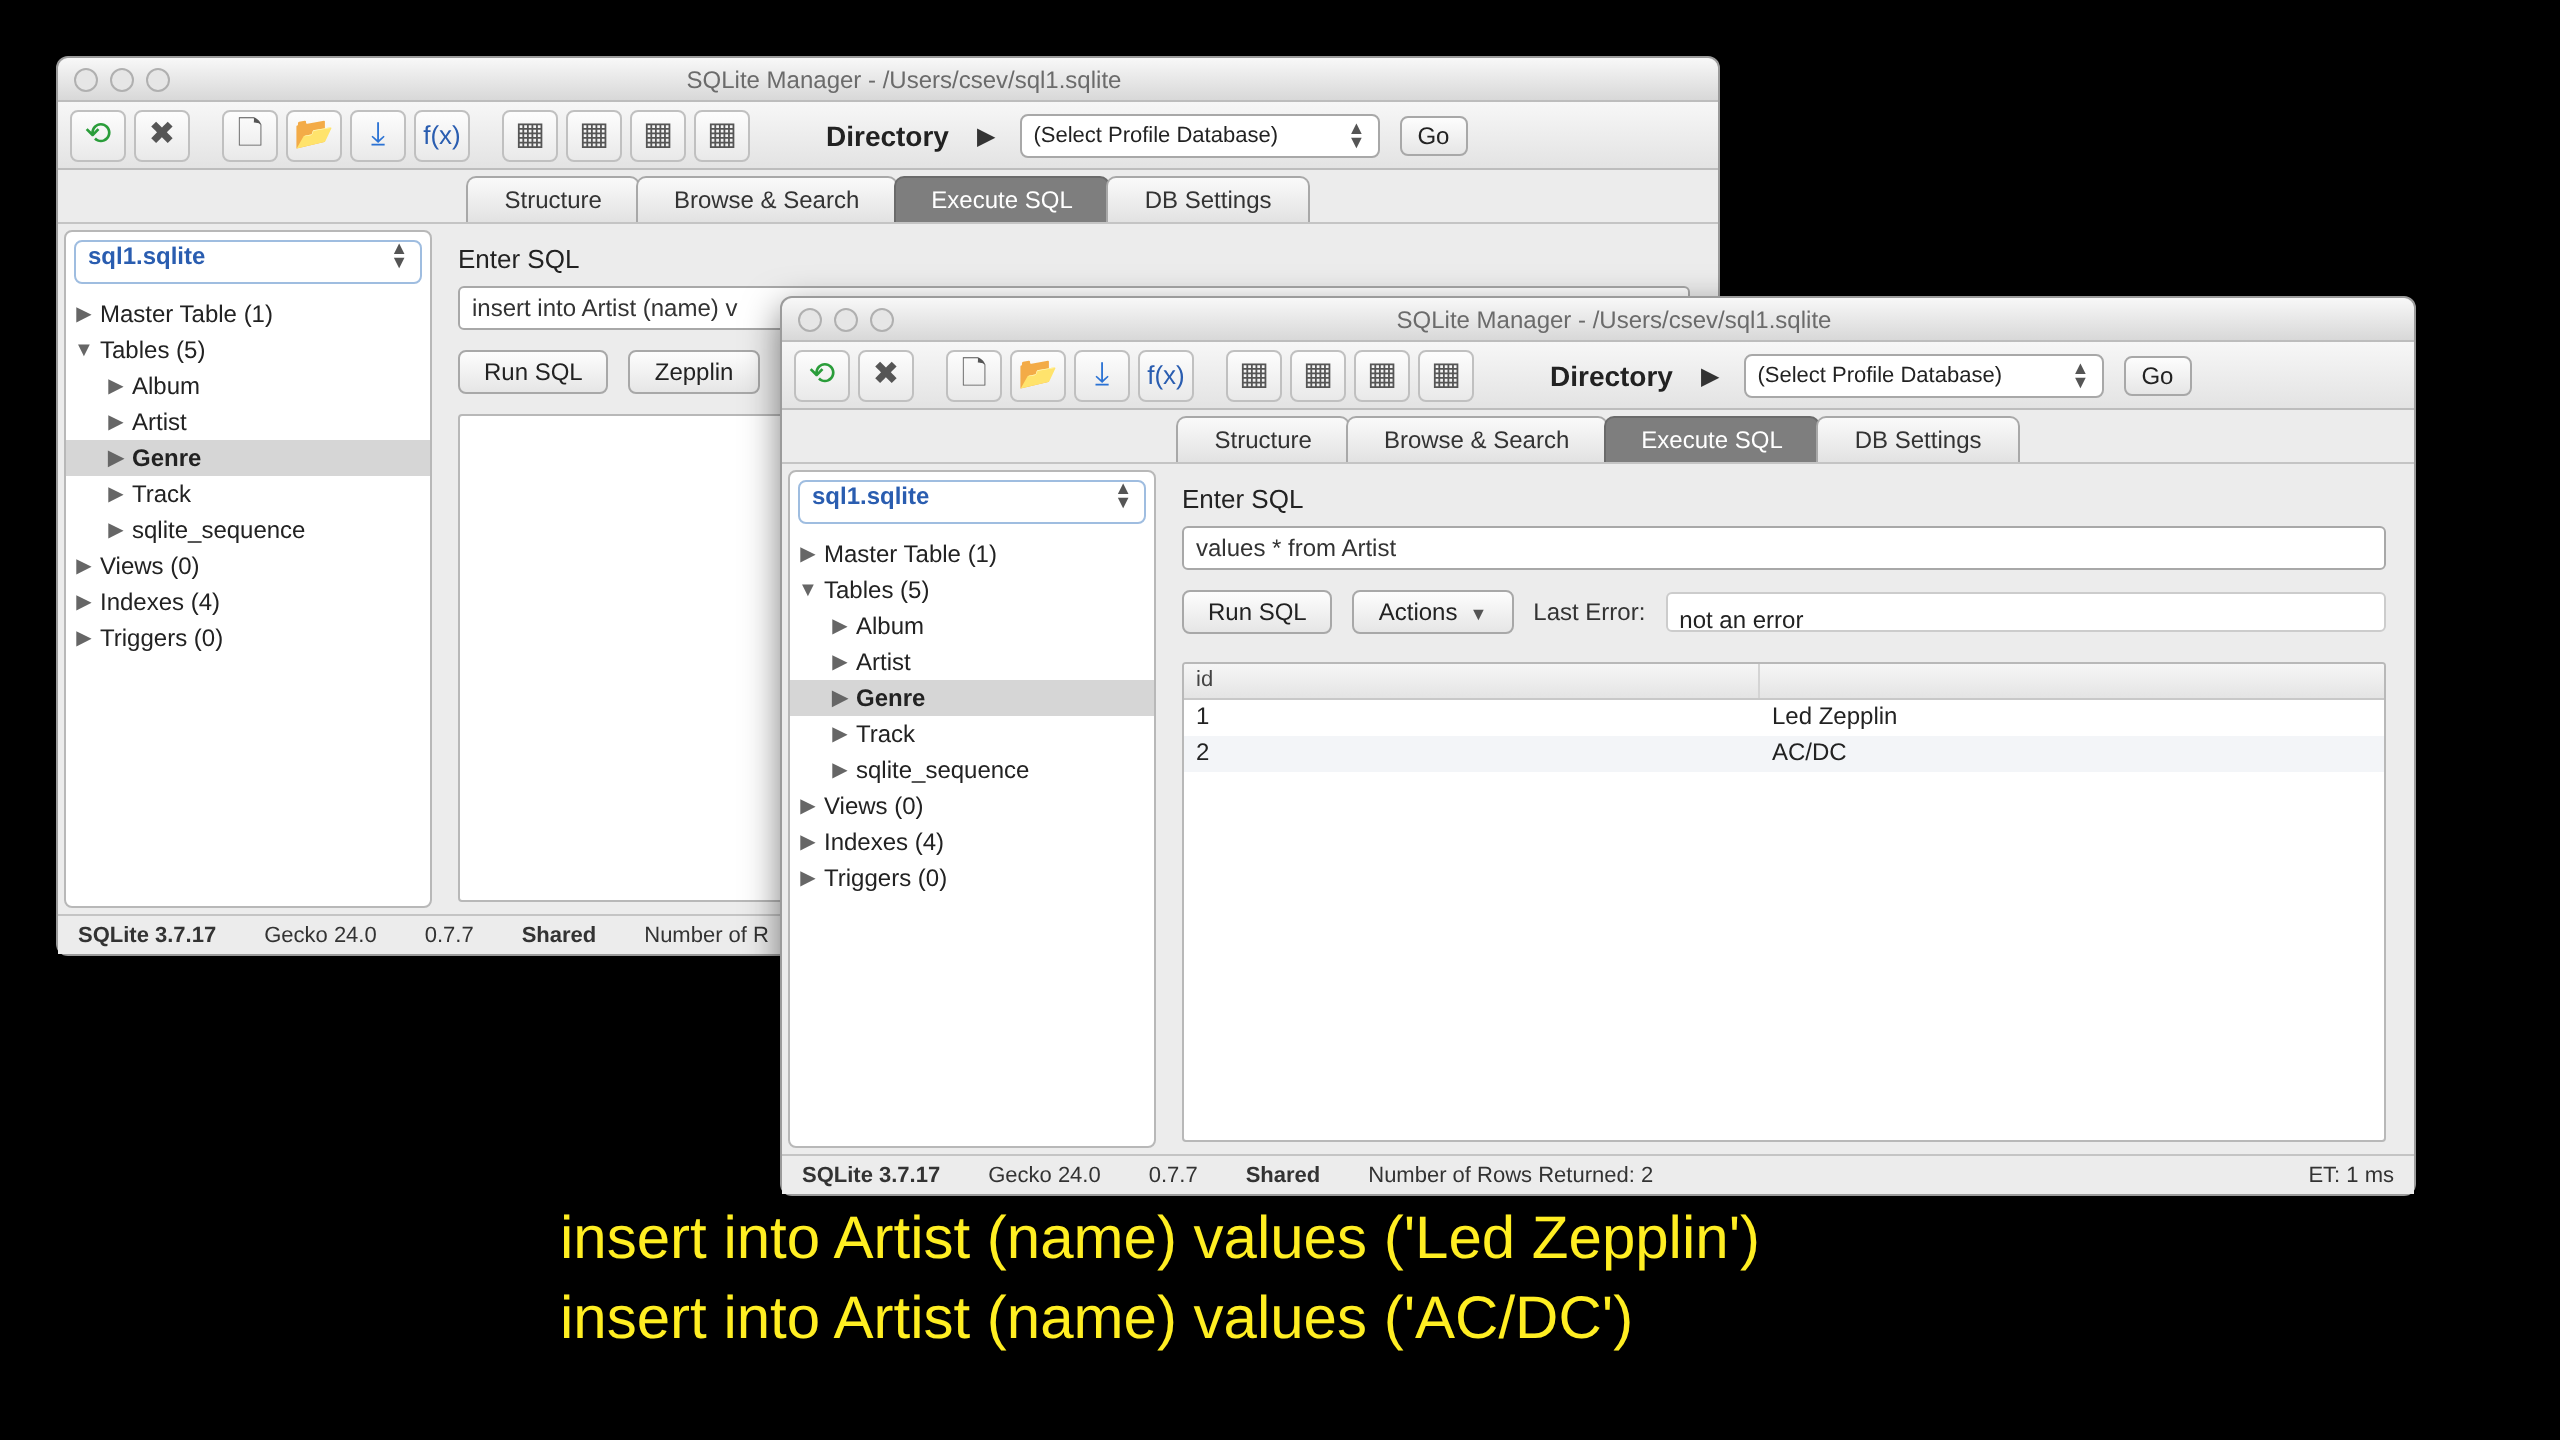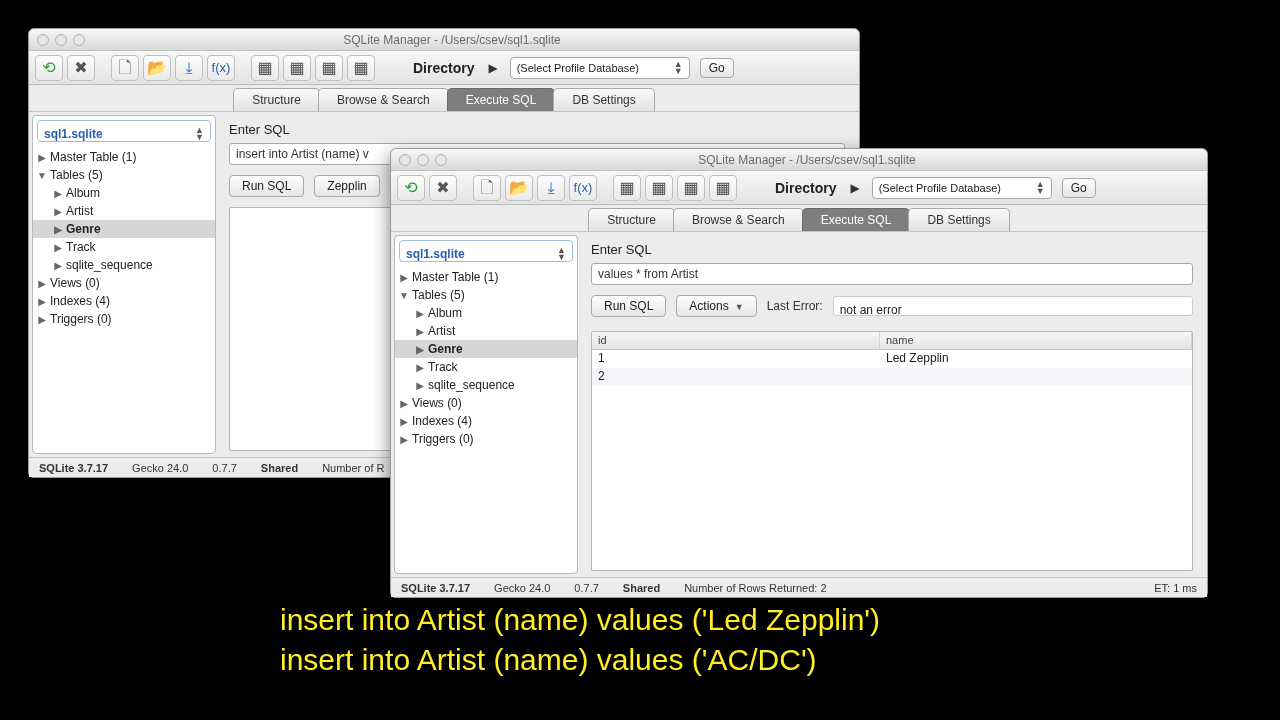--- a/index.html
+++ b/index.html
@@ -115,21 +115,21 @@
     margin:3px;
     display:flex; flex-direction:column;
     overflow:hidden;
   }
   .db-combo {
     margin:4px;
     border:1px solid #9fbde0;
     border-radius:4px;
     background:#fff;
     height:22px;
-    display:flex; align-items:flex-end; padding:0 6px;
+    display:flex; align-items:flex-start; padding:0 6px;
     color:#2a5db0;
     font-size:12px; font-weight:bold;
   }
   .db-combo .arrows { margin-left:auto; font-size:9px; color:#555; line-height:7px; }
   .tree { flex:1; overflow:auto; padding-top:2px; }
   .node {
     display:flex; align-items:center;
     height: 18px;
     padding-left:4px;
     font-size:12px;
@@ -476,28 +476,28 @@
       <div class="btn-row">
         <div class="btn">Run SQL</div>
         <div class="btn"><span>Actions</span><span class="dd">▼</span></div>
         <span class="err-lbl">Last Error:</span>
         <div class="err-box">not an error</div>
       </div>
 
       <div class="results">
         <div class="results-hdr">
           <div class="col" style="width:48%">id</div>
-          <div class="col" style="flex:1">name</div>
         </div>
         <div class="results-row">
           <div class="col" style="width:48%">1</div>
           <div class="col" style="flex:1">Led Zepplin</div>
         </div>
         <div class="results-row alt">
           <div class="col" style="width:48%">2</div>
+          <div class="col" style="flex:1">AC/DC</div>
         </div>
       </div>
     </div>
   </div>
 
   <div class="statusbar">
     <span style="font-weight:bold">SQLite 3.7.17</span>
     <span>Gecko 24.0</span>
     <span>0.7.7</span>
     <span style="font-weight:bold">Shared</span>

